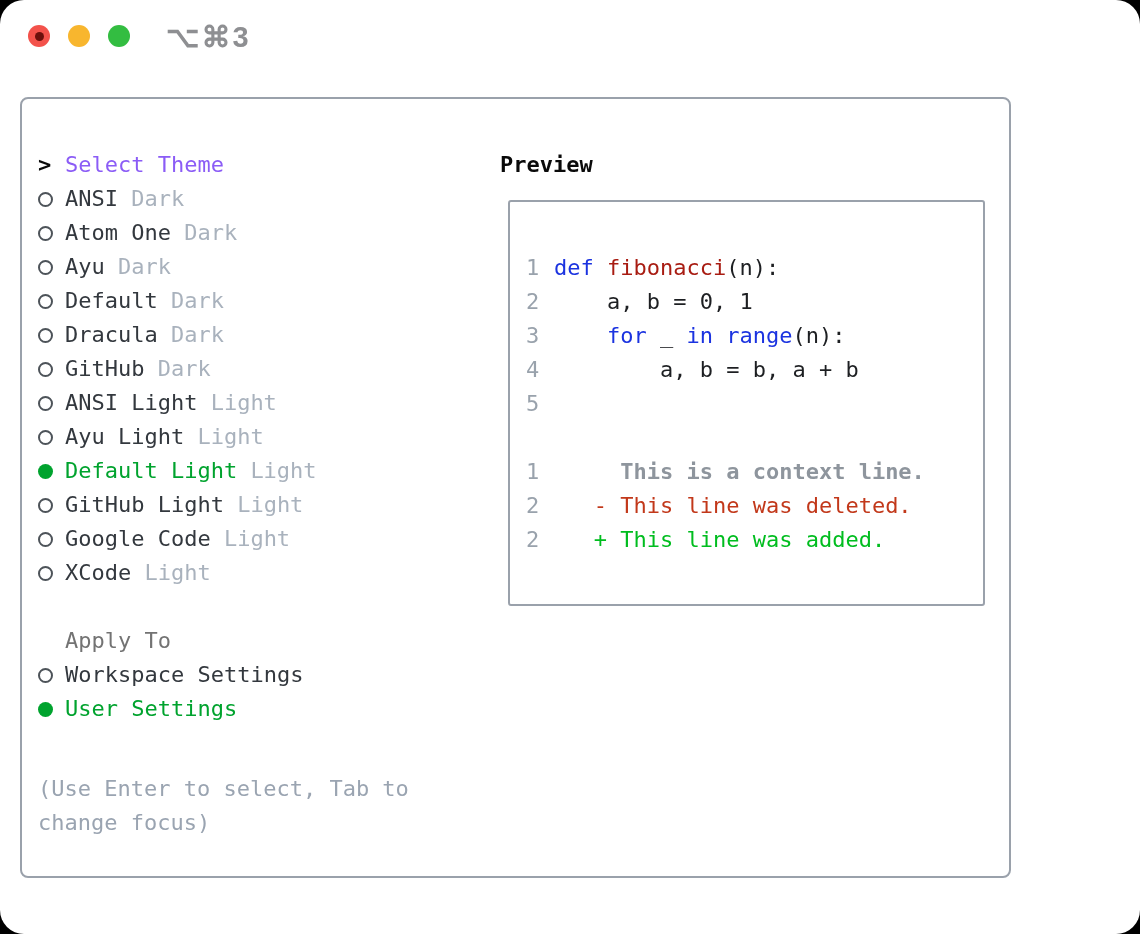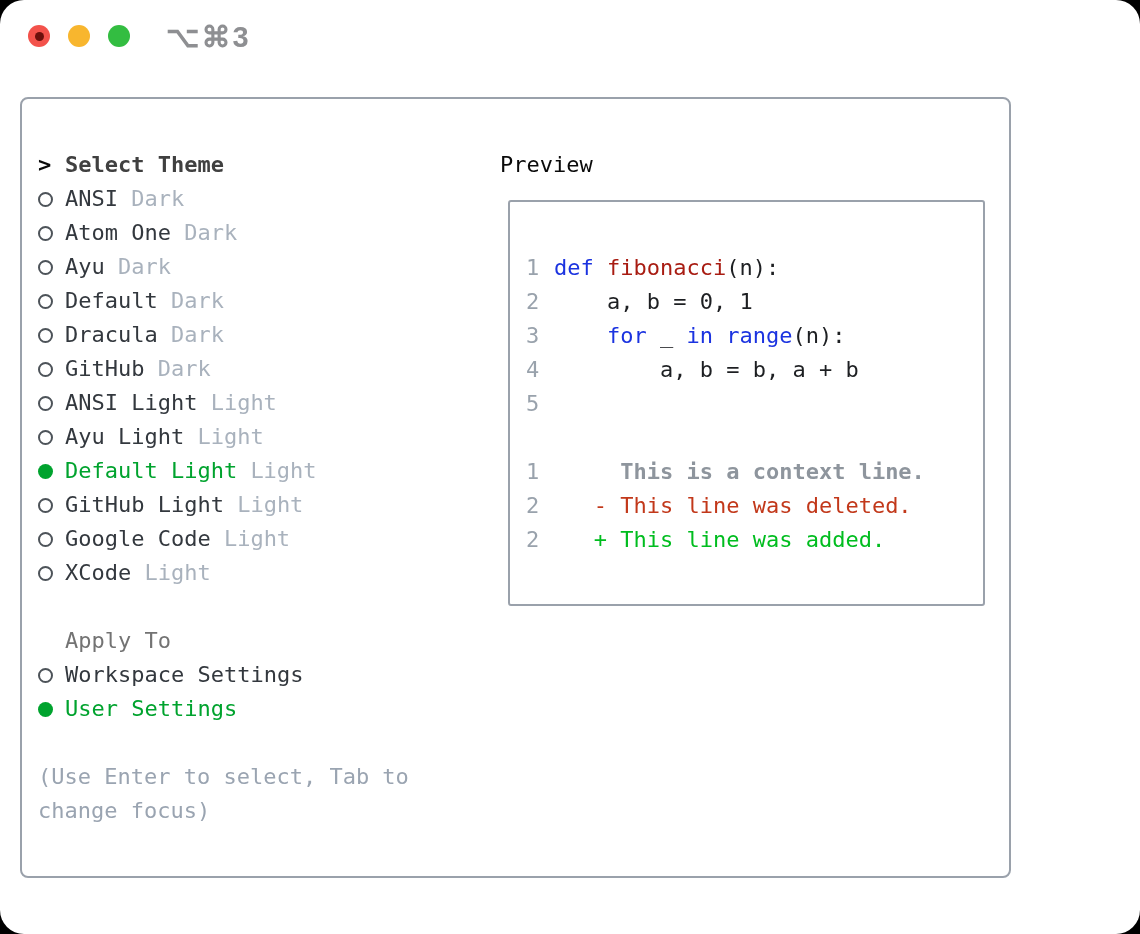--- a/index.html
+++ b/index.html
@@ -40,34 +40,34 @@
     font-size:22px;line-height:34px;color:var(--text-dark);
   }
   .row{display:flex;align-items:center;height:34px;white-space:pre;}
   .marker-cell{width:27px;flex:0 0 27px;display:flex;align-items:center;}
   .prompt{font-weight:700;color:#0a0a0a;}
   .ring{
     width:11px;height:11px;border-radius:50%;
     border:2px solid var(--ring-gray);box-sizing:content-box;
   }
   .dot-sel{width:15px;height:15px;border-radius:50%;background:var(--ui-green);}
-  .hdr{font-weight:700;color:#404040;}
+  .hdr{font-weight:400;color:#8b5cf6;}
   .subhdr{color:#737373;}
   .theme-name{color:var(--text-dark);}
   .theme-name.sel{color:var(--ui-green);}
   .variant{color:var(--suffix-gray);margin-left:0.6em;}
   .spacer{height:34px;}
   .hint{
-    margin-top:0;width:440px;color:var(--hint-gray);
+    margin-top:12px;width:440px;color:var(--hint-gray);
     font-size:22px;line-height:34px;
   }
   
   .preview-label{
     position:absolute;left:500px;top:148px;height:34px;line-height:34px;
-    font-size:22px;font-weight:400;color:#0a0a0a;
+    font-size:22px;font-weight:700;color:#0a0a0a;
   }
   .preview-box{
     position:absolute;left:508px;top:200px;width:477px;height:406px;
     border:2px solid var(--border-gray);border-radius:3px;box-sizing:border-box;
     padding:49px 0 0 16px;overflow:hidden;background:#fff;
   }
   .pline{display:flex;height:34px;line-height:34px;font-size:22px;white-space:pre;}
   .lnum{flex:0 0 14px;color:var(--lnum-gray);}
   .lcontent{margin-left:14px;color:#1d1f22;}
   .tok-kw{color:var(--kw-blue);}

